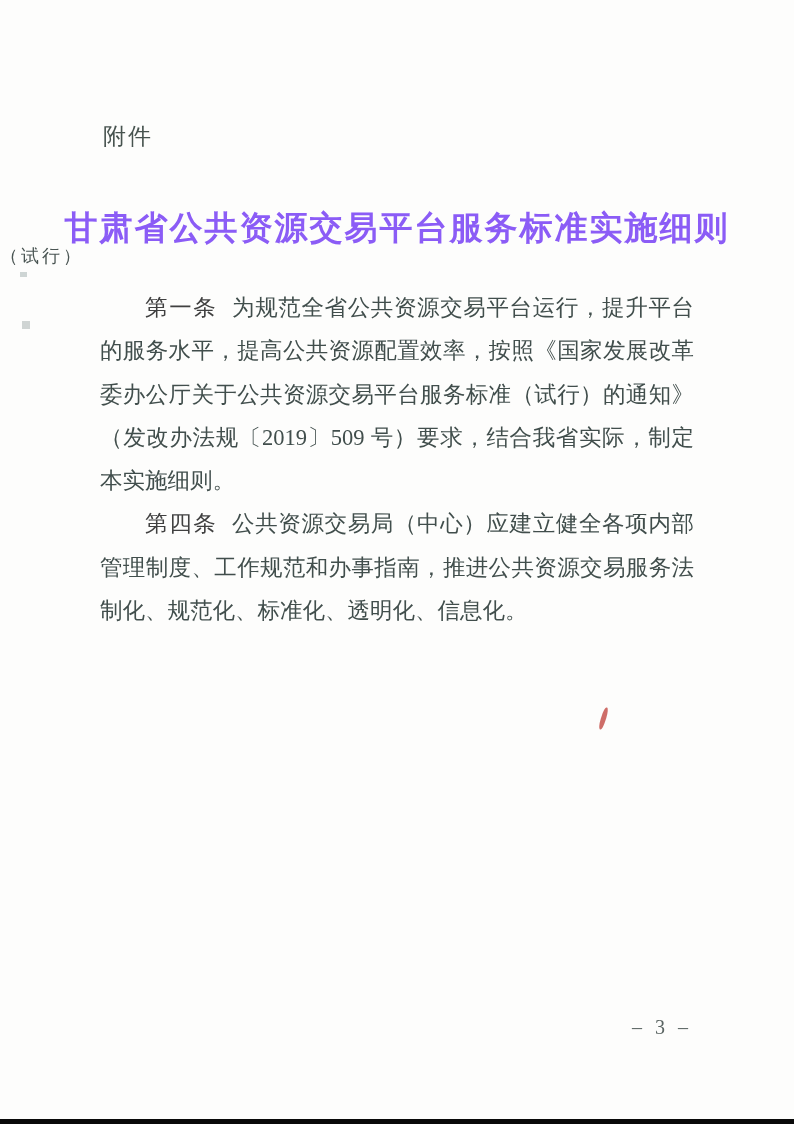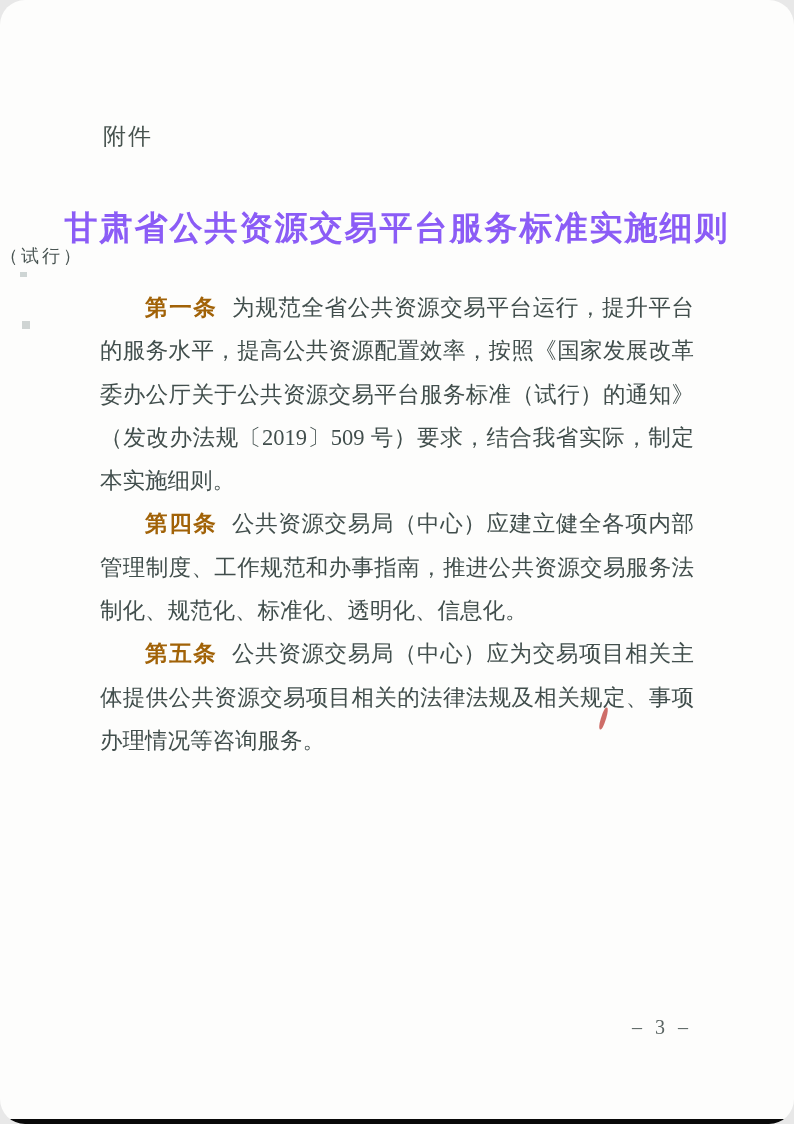--- a/index.html
+++ b/index.html
@@ -9,21 +9,20 @@
   }
   .page {
     position: relative;
     width: 794px;
     height: 1124px;
     margin: 0 auto;
     background: #fdfdfc;
     overflow: hidden;
     font-family: "Liberation Serif", "DejaVu Serif", serif;
     color: #414e4c;
-    border-radius: 25px;
   }
   .attachment-label {
     position: absolute;
     left: 103px;
     top: 121px;
     font-size: 23px;
     letter-spacing: 2px;
     color: #47534f;
     font-family: "Liberation Sans", "DejaVu Sans", sans-serif;
     font-weight: 500;
@@ -58,22 +57,22 @@
     line-height: 43.3px;
     text-align: justify;
     color: #414e4c;
   }
   .article {
     margin: 0;
     text-indent: 2em;
   }
   .article-label {
     font-family: "Liberation Sans", "DejaVu Sans", sans-serif;
-    font-weight: 700;
-    color: #a16207;
+    font-weight: 400;
+    color: #404040;
     margin-right: 0.65em;
     letter-spacing: 1px;
   }
   .page-number {
     position: absolute;
     top: 1016px;
     right: 102px;
     font-size: 20px;
     letter-spacing: 4px;
     color: #5a6462;
@@ -124,21 +123,20 @@
 
   <div class="attachment-label">附件</div>
 
   <h1 class="doc-title">甘肃省公共资源交易平台服务标准实施细则</h1>
 
   <div class="doc-subtitle">（试行）</div>
 
   <div class="doc-body">
     <p class="article"><strong class="article-label">第一条</strong><span class="article-text">为规范全省公共资源交易平台运行，提升平台的服务水平，提高公共资源配置效率，按照《国家发展改革委办公厅关于公共资源交易平台服务标准（试行）的通知》（发改办法规〔2019〕509 号）要求，结合我省实际，制定本实施细则。</span></p>
     <p class="article"><strong class="article-label">第四条</strong><span class="article-text">公共资源交易局（中心）应建立健全各项内部管理制度、工作规范和办事指南，推进公共资源交易服务法制化、规范化、标准化、透明化、信息化。</span></p>
-    <p class="article"><strong class="article-label">第五条</strong><span class="article-text">公共资源交易局（中心）应为交易项目相关主体提供公共资源交易项目相关的法律法规及相关规定、事项办理情况等咨询服务。</span></p>
   </div>
 
   <div class="page-number">– 3 –</div>
 
   <div class="red-pen-mark"></div>
   <div class="speck-1"></div>
   <div class="speck-2"></div>
   <div class="scan-edge-bottom"></div>
 
 </div>

